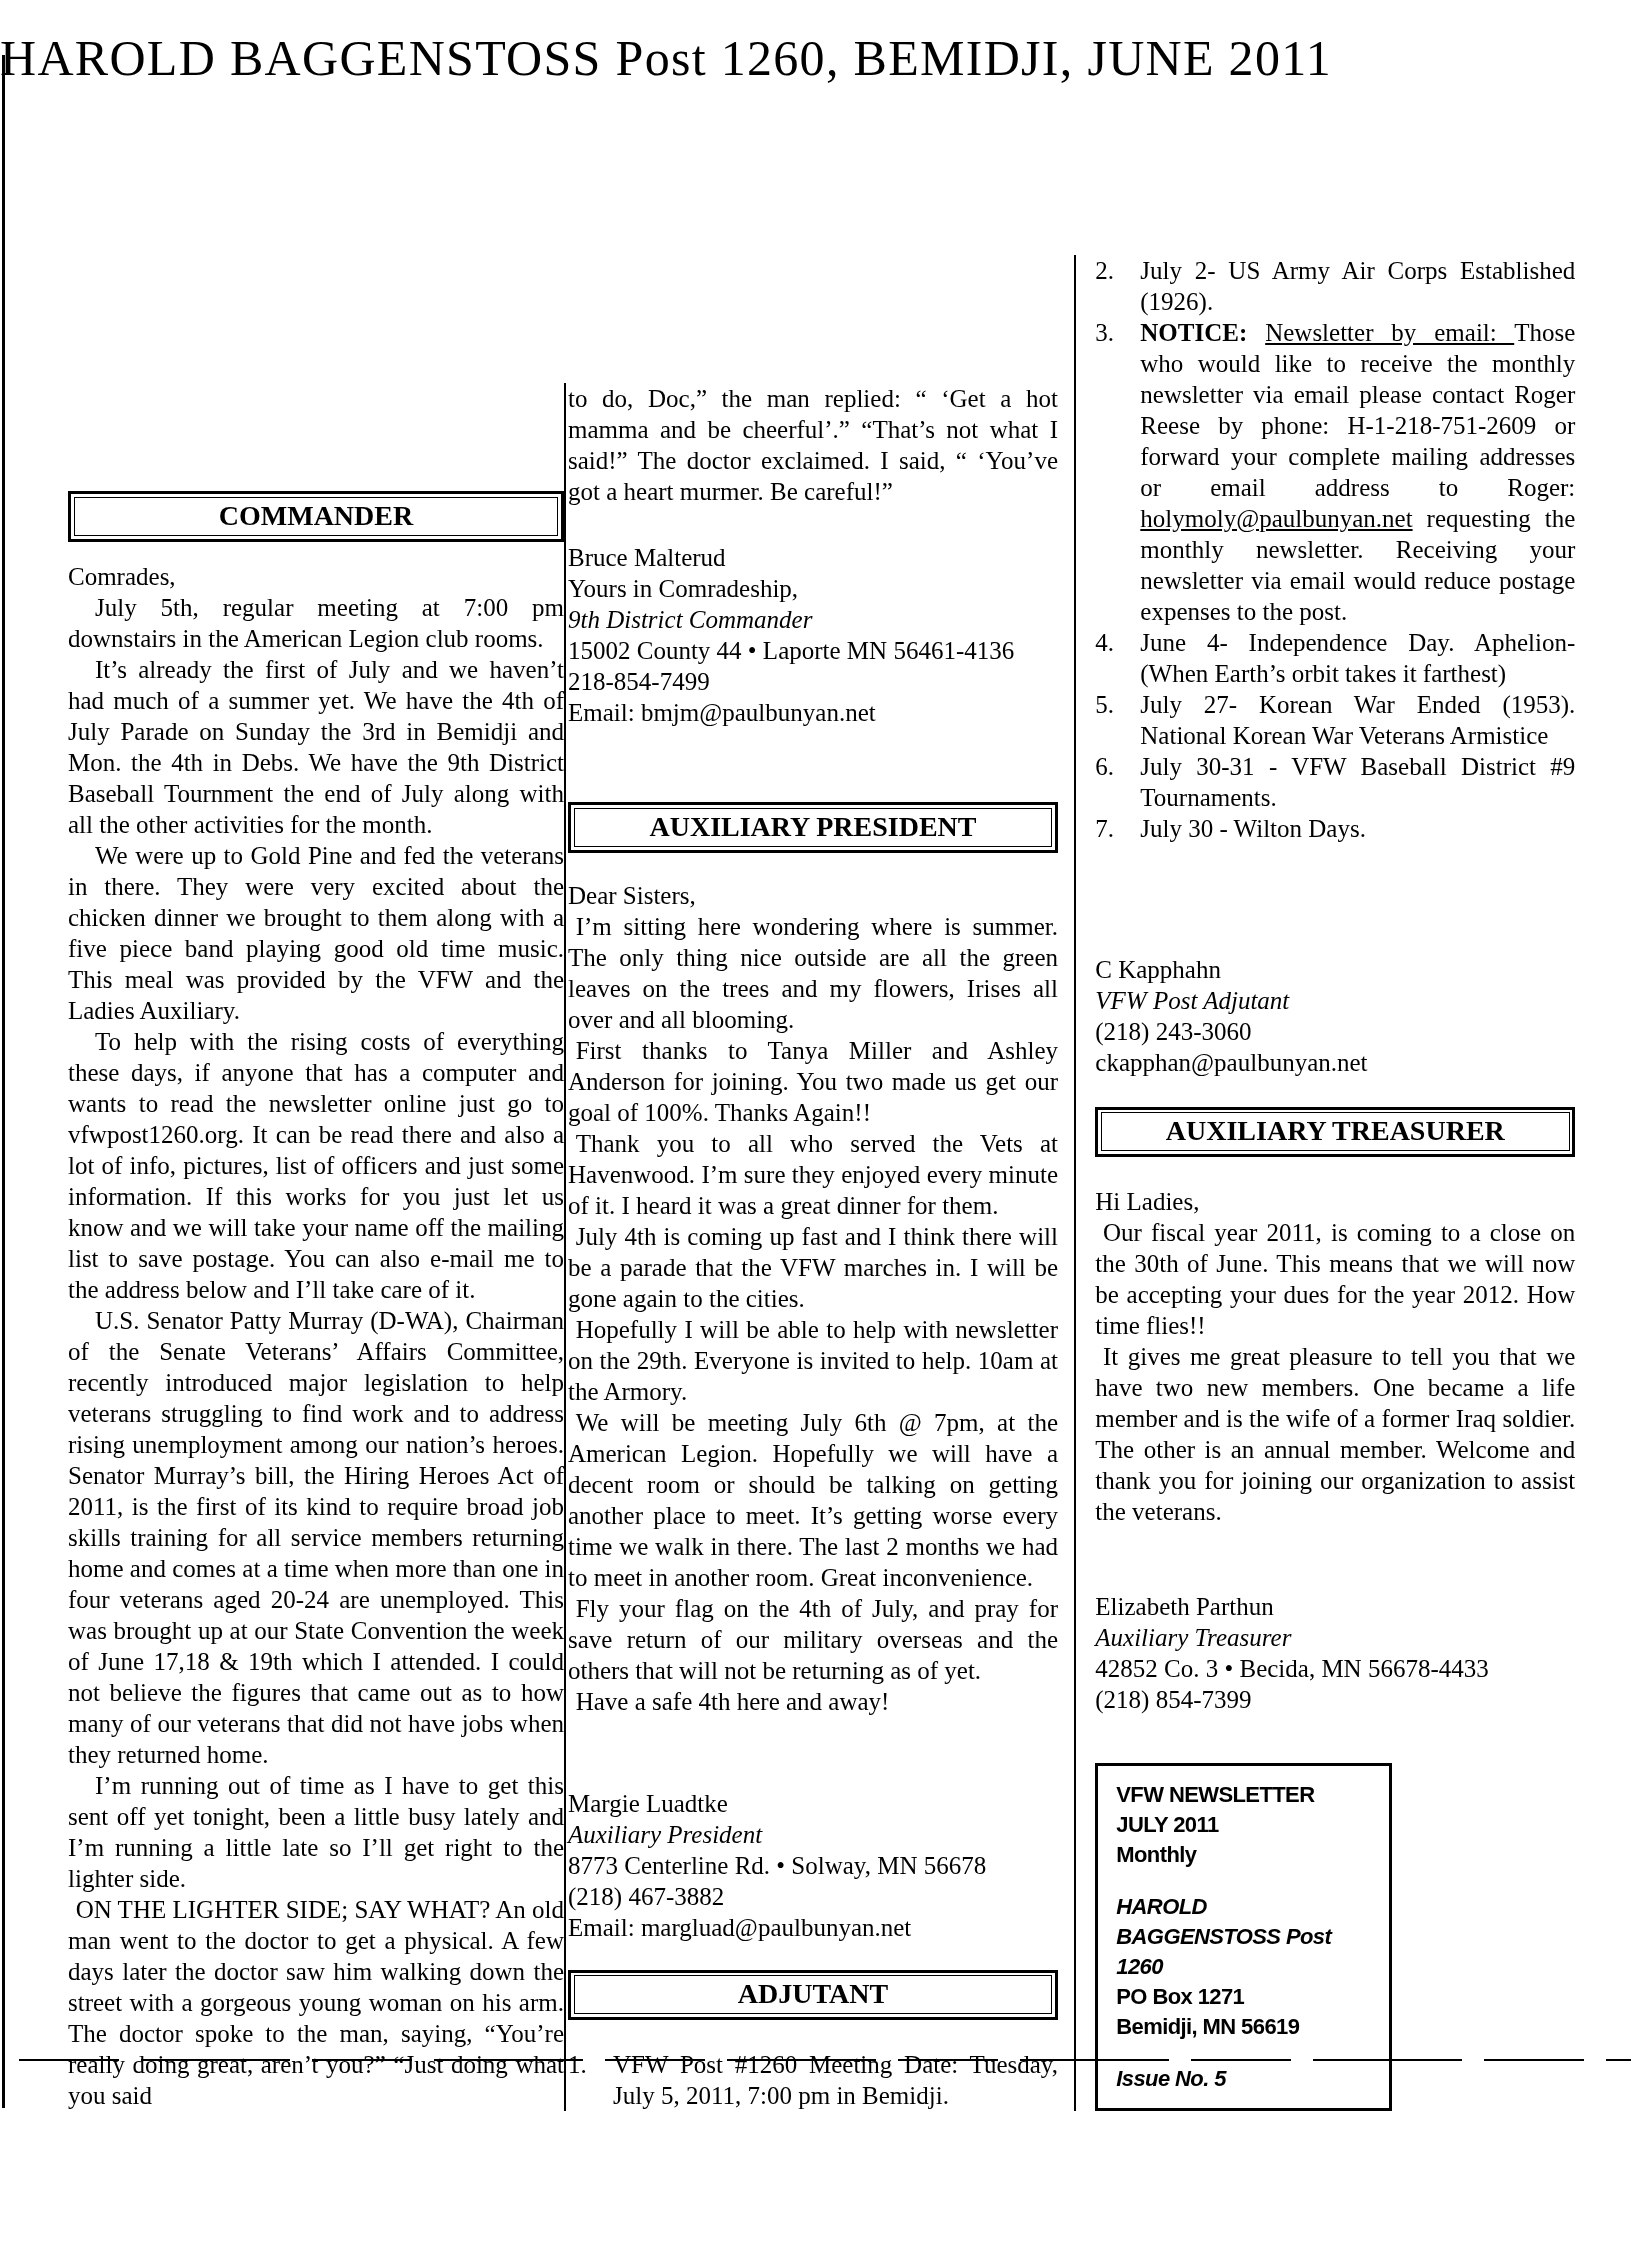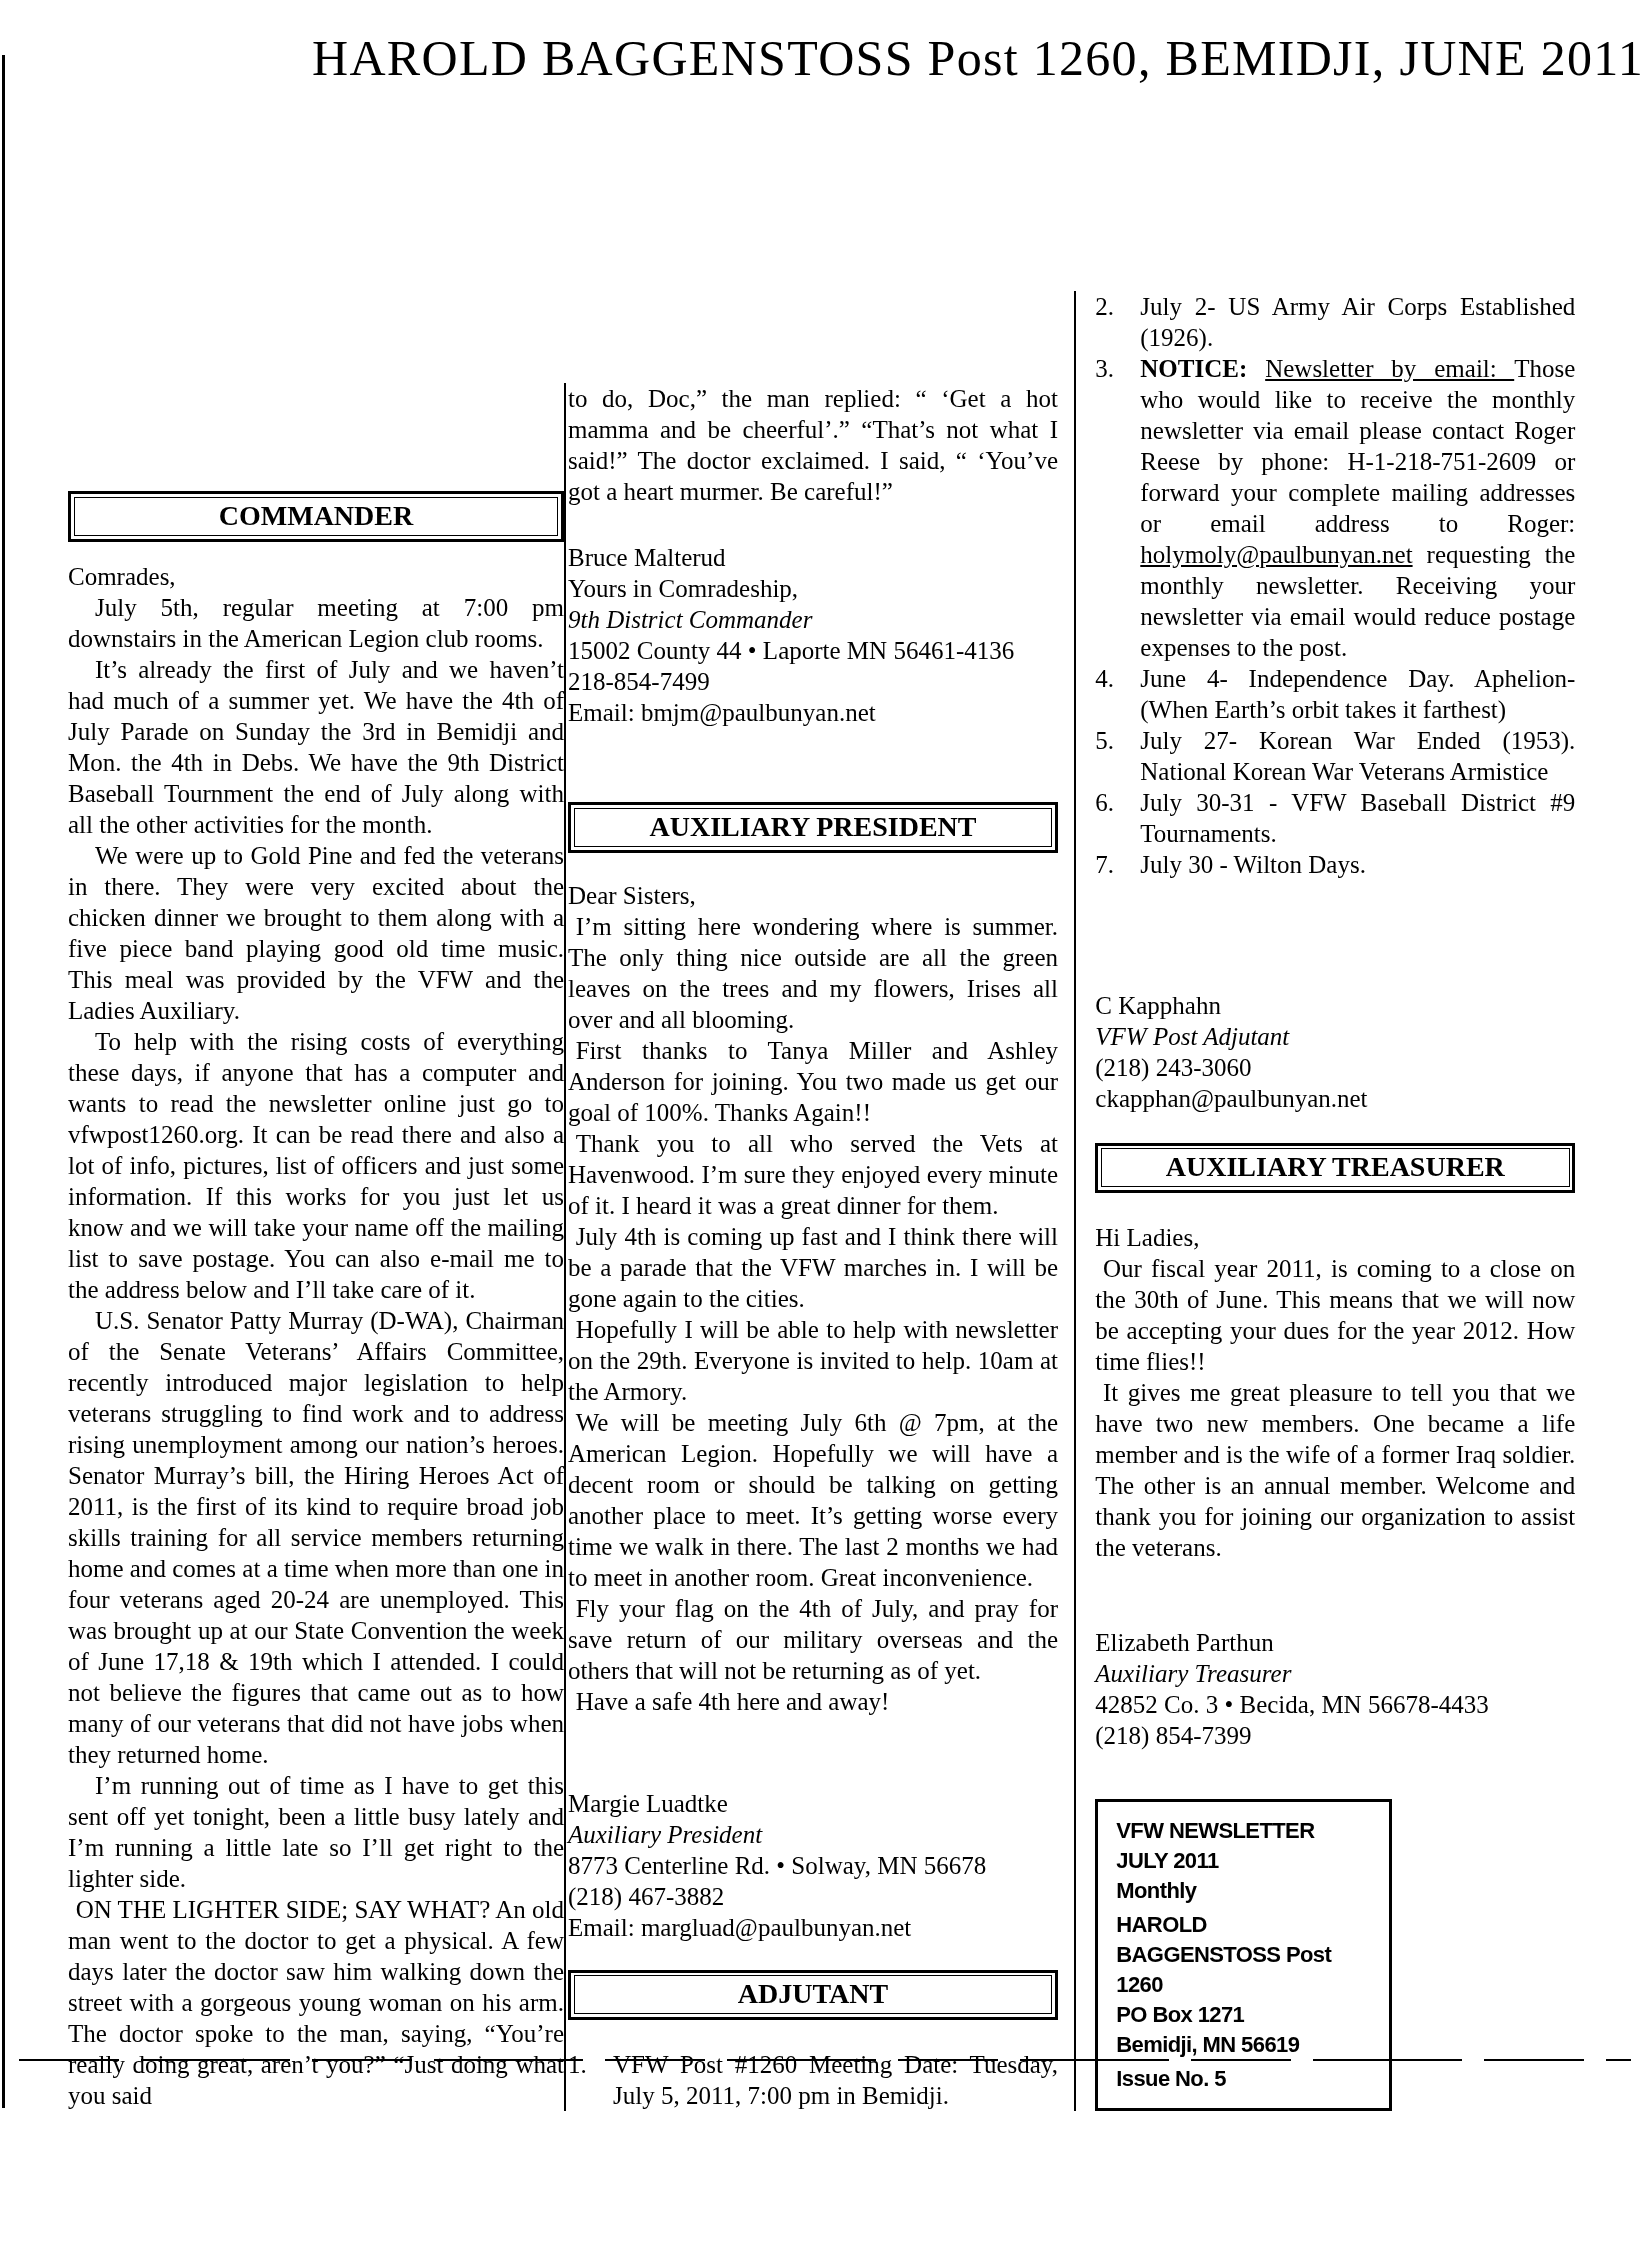--- a/index.html
+++ b/index.html
@@ -10,21 +10,21 @@
     color:#000;
     font-family:"Liberation Serif","DejaVu Serif",serif;
     overflow:hidden;
   }
   .edge-line{
     position:absolute;left:1.9px;top:55px;width:3.2px;height:2053px;
     background:#000;
   }
   .page-title{
     position:absolute;top:29px;left:0;right:0;
-    text-align:right;
+    text-align:left;
     font-size:50px;
     letter-spacing:1.3px;
     white-space:nowrap;
   }
   .columns{
     position:absolute;top:110px;left:68px;
     display:flex;
     height:2001px;
     align-items:flex-end;
   }
@@ -79,21 +79,21 @@
     margin-top:48px;
     width:255px;
     border:3.9px solid #000;
     padding:14px 18px;
     font-family:"Liberation Sans","DejaVu Sans",sans-serif;
     font-weight:bold;
     font-size:22px;
     line-height:30px;
     letter-spacing:-0.6px;
   }
-  .newsletter-box .nl-gap{margin-top:4px;}
+  .newsletter-box .nl-gap{margin-top:22px;font-style:italic;}
   .dashed-line{
     position:absolute;top:2059px;left:19.3px;right:13px;height:1.9px;
     background:repeating-linear-gradient(90deg,#000 0 100px,transparent 100px 122px,#000 122px 271px,transparent 271px 293px);
   }
 </style>
 </head>
 <body>
 
 <div class="page">
 

